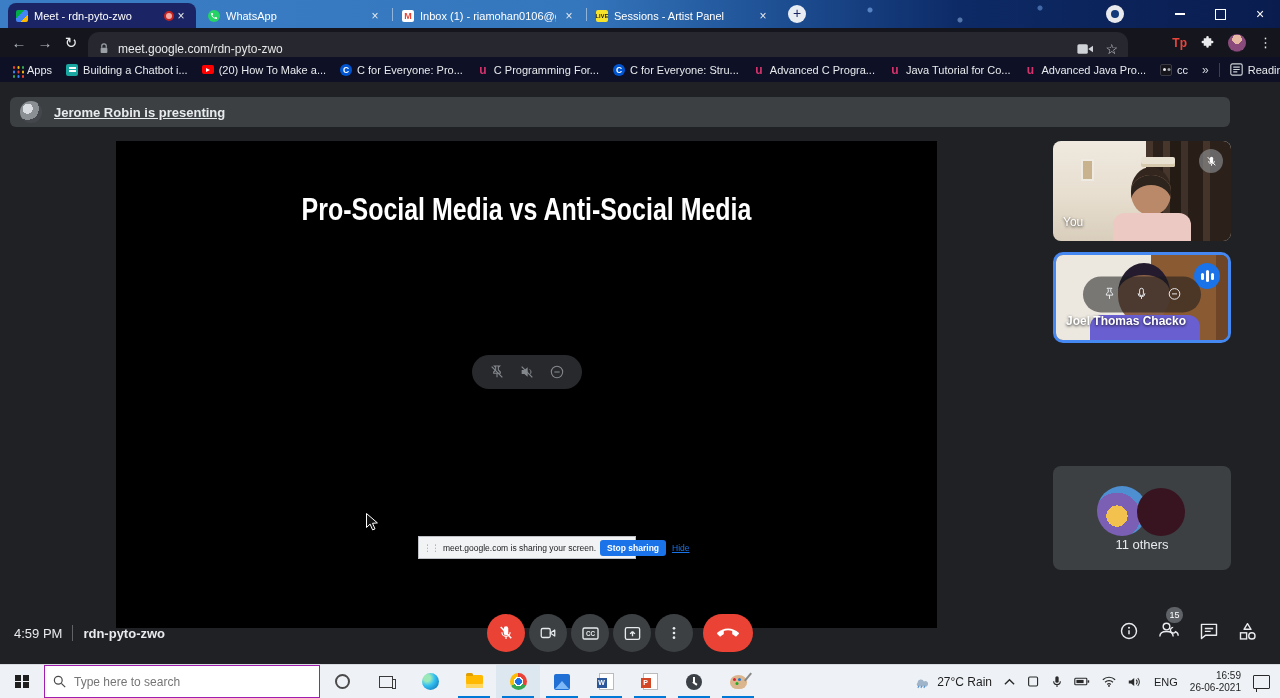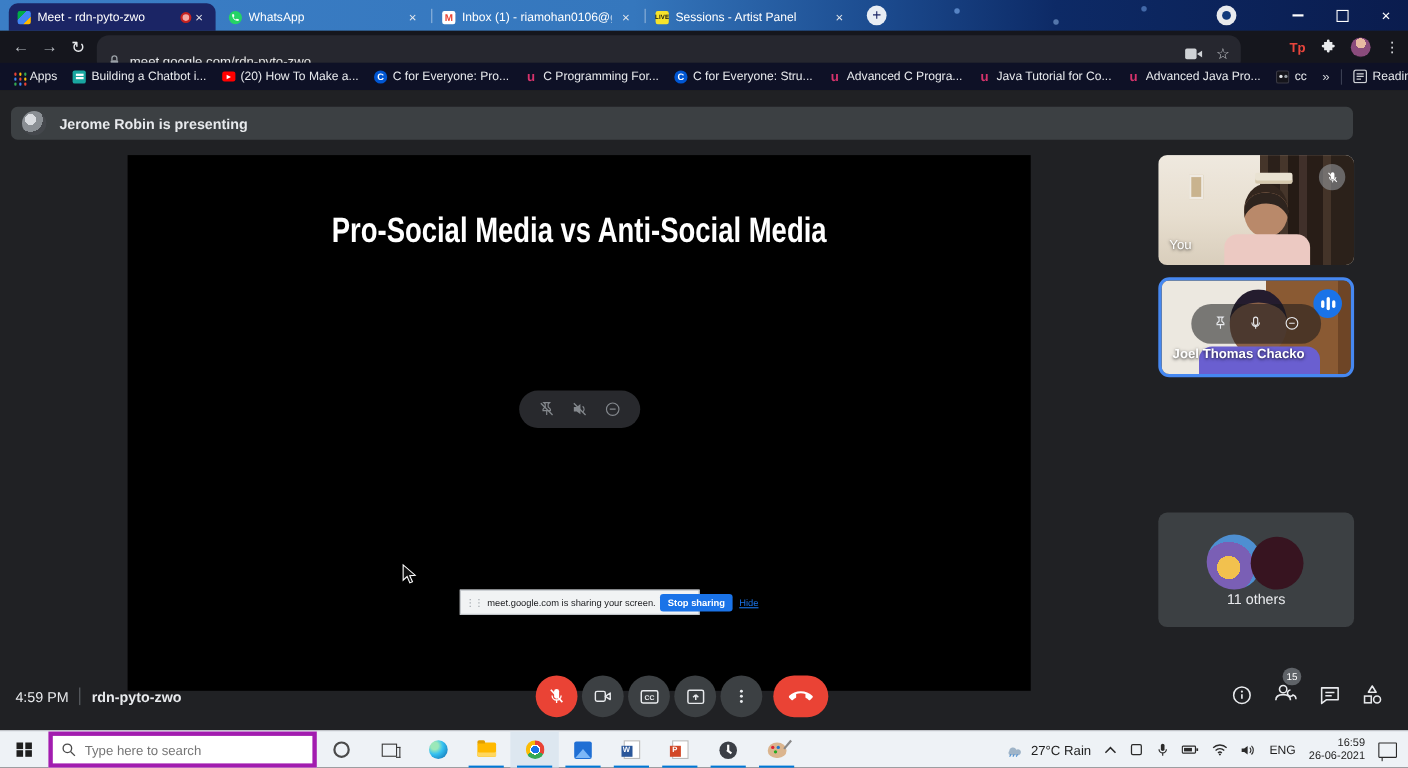--- a/index.html
+++ b/index.html
@@ -37,21 +37,21 @@
   .winctl { position:absolute; top:0; height:28px; width:40px; display:flex; align-items:center; justify-content:center; }
   .wc-min::after { content:""; width:10px; height:1.5px; background:#fff; }
   .wc-max::after { content:""; width:9px; height:9px; border:1.5px solid #fff; }
   .wc-close { color:#fff; font-size:14px; }
 
   
   .toolbar { position:absolute; left:0; top:28px; width:1280px; height:29px; background:#15161d;
     display:flex; align-items:center; }
   .nav-ico { color:#b7bbc1; font-size:15px; width:26px; text-align:center; }
   .omnibox { position:absolute; left:88px; top:3.5px; width:1040px; height:22px; background:#26272f;
-    border-radius:11px; display:flex; padding:17px 10px; }
+    border-radius:11px; display:flex; align-items:center; padding:17px 10px; }
   .omnibox .host { color:#e8eaed; font-size:12px; }
   .omnibox .path { color:#e5e5e5; font-size:12px; }
   .omni-right { margin-left:auto; display:flex; align-items:center; gap:12px; }
   .tool-right { position:absolute; right:8px; top:0; height:29px; display:flex; align-items:center; gap:13px; }
   .ext-tp { color:#e8453c; font-weight:bold; font-size:12px; }
   .avatar-sm { width:18px; height:18px; border-radius:50%;
     background:radial-gradient(circle at 50% 30%, #e7b9a2 0 30%, #8a4b7c 30% 75%, #5d3457 75% 100%); }
   .menu-dots { color:#e8eaed; font-size:13px; }
 
   
@@ -73,21 +73,21 @@
   .ico-cc::after { content:""; width:3px; height:3px; border-radius:50%; background:#e8eaed; box-shadow:4.5px 0 0 #9aa0a6; margin-left:-4px; }
   .bm-right { margin-left:auto; display:flex; align-items:center; gap:10px; }
   .bm-divider { width:1px; height:14px; background:#3a3f52; }
 
   
   .meet { position:absolute; left:0; top:82px; width:1280px; height:582px; background:#202124; }
   .banner { position:absolute; left:10px; top:15px; width:1220px; height:30px; background:#3c4043;
     border-radius:6px; display:flex; align-items:center; padding:0 10px; gap:12px; }
   .banner-avatar { width:22px; height:22px; border-radius:50%;
     background:radial-gradient(circle at 35% 35%, #d9dce0 0 25%, #8a8f94 25% 55%, #44474c 55% 100%); }
-  .banner-text { color:#e8eaed; font-size:13px; font-weight:bold; }
+  .banner-text { color:#e8eaed; font-size:13px; font-weight:bold;text-decoration:underline; }
 
   .slide { position:absolute; left:116px; top:59px; width:821px; height:487px; background:#000; }
   .slide-title { position:absolute; left:0; top:50px; width:100%; text-align:center; color:#fff;
     font-size:32px; font-weight:bold; white-space:nowrap; transform:scaleX(.78); letter-spacing:0; }
   .slide-pill { position:absolute; left:356px; top:214px; width:110px; height:34px; background:#28292d;
     border-radius:17px; display:flex; align-items:center; justify-content:space-around; padding:0 10px; color:#84888d; }
   .share-note { position:absolute; left:302px; top:395px; width:218px; height:23px; background:#f1f3f4;
     border:1px solid #bdc1c6; display:flex; align-items:center; padding:0 4px; gap:4px; }
   .share-handle { color:#9aa0a6; font-size:9px; letter-spacing:-1px; }
   .share-msg { color:#202124; font-size:8.5px; white-space:nowrap; }
@@ -159,21 +159,21 @@
     background:#5f6368; color:#fff; font-size:9px; display:flex; align-items:center; justify-content:center; padding:0 2px; }
 
   
   .taskbar { position:absolute; left:0; top:664px; width:1280px; height:34px; background:#eef2f6;
     border-top:1px solid #d8dce1; display:flex; align-items:stretch; }
   .tb-btn { width:44px; display:flex; align-items:center; justify-content:center; position:relative; }
   .tb-btn.open::after { content:""; position:absolute; left:6px; right:6px; bottom:0; height:2.5px; background:#0078d7; }
   .tb-btn.focused { background:#dde7f0; }
   .start-grid { display:grid; grid-template-columns:6px 6px; grid-template-rows:6px 6px; gap:1.5px; }
   .start-grid span { background:#1f1f1f; }
-  .tb-search { width:244px; background:#fff; border:4px solid #a21caf; display:flex; align-items:center;
+  .tb-search { width:276px; background:#fff; border:1px solid #a21caf; display:flex; align-items:center;
     padding:0 8px; gap:8px; }
   .tb-search input { border:none; outline:none; font-size:12px; color:#444; width:200px; background:transparent;
     font-family:"Liberation Sans", sans-serif; }
   .cortana-ring { width:15px; height:15px; border:2px solid #4a4a4a; border-radius:50%; }
   .taskview-ico { width:14px; height:12px; border:1.5px solid #3a3a3a; position:relative; }
   .taskview-ico::after { content:""; position:absolute; right:-4px; top:2px; width:3px; height:8px; border:1.5px solid #3a3a3a; border-left:none; }
   .edge-ico { width:17px; height:17px; border-radius:50%;
     background:radial-gradient(circle at 30% 30%, #9be8b9 0 20%, #35c1f1 45%, #0b62a8 100%); }
   .folder-ico { width:17px; height:13px; background:#ffb900; border-radius:1.5px; position:relative; box-shadow:inset 0 -4px 0 #ffd75e; }
   .folder-ico::before { content:""; position:absolute; left:0; top:-2.5px; width:7px; height:3px; background:#e09e00; border-radius:1.5px 1.5px 0 0; }

